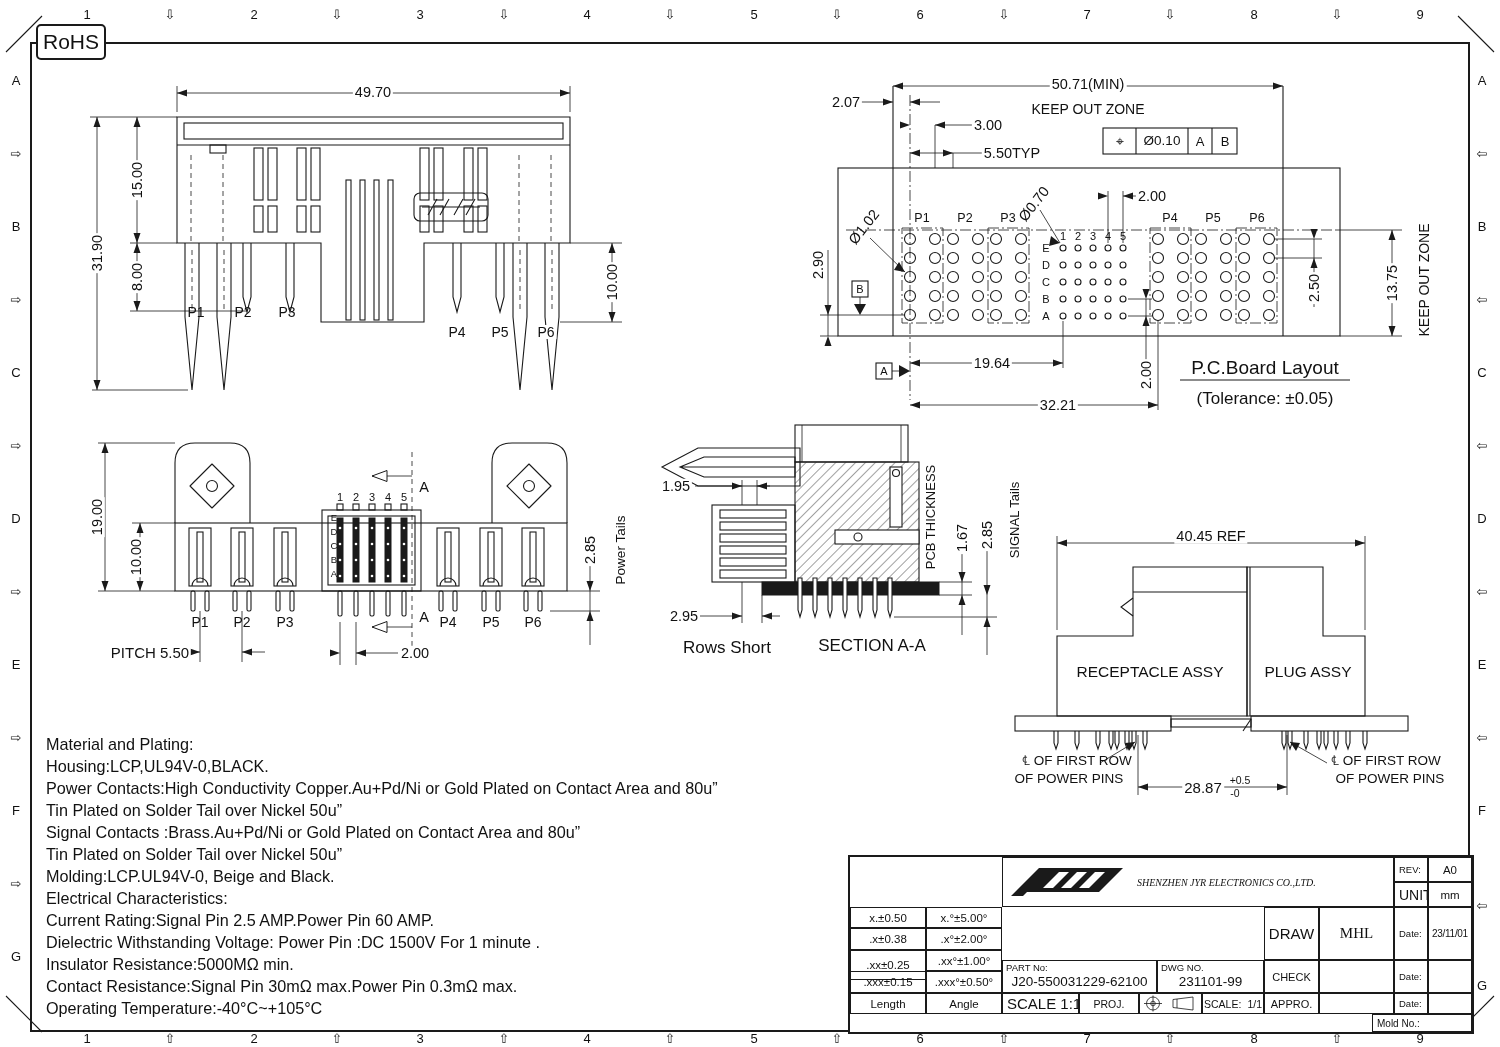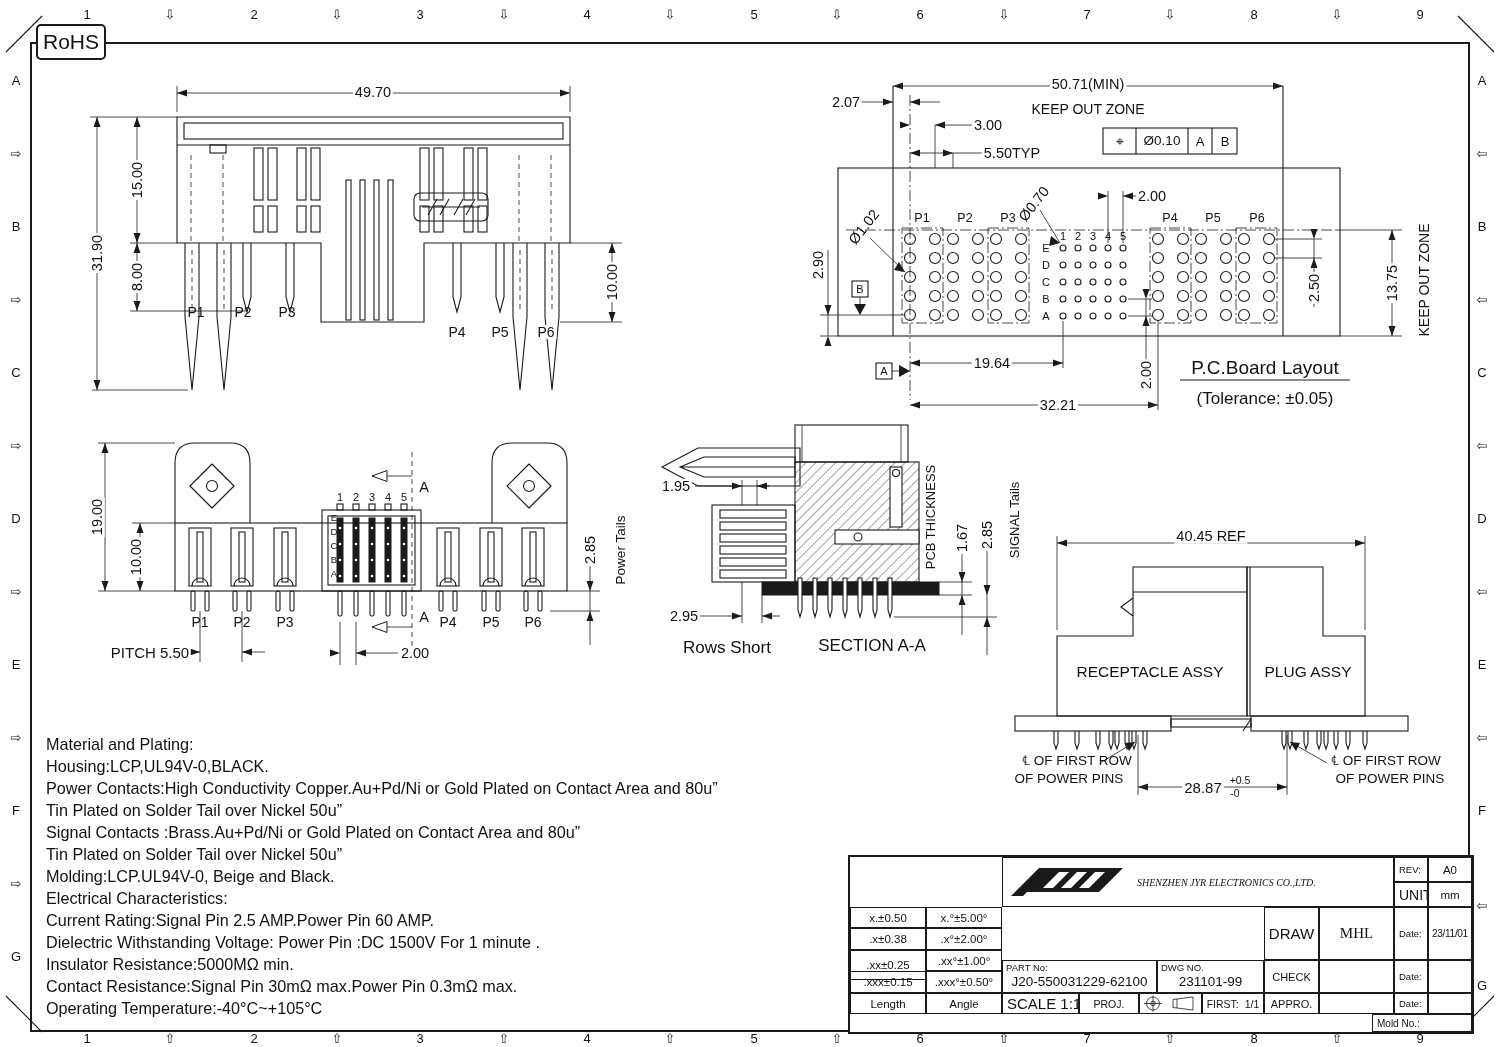--- a/index.html
+++ b/index.html
@@ -653,21 +653,21 @@
     <div class="tc" style="left:229px;top:136px;width:60px;height:21px;font-size:10.5px">PROJ.</div>
     <div class="tc" style="left:289px;top:136px;width:63px;height:21px">
       <svg style="position:static;width:56px;height:17px" viewBox="0 0 56 17">
         <circle class="thin" cx="10" cy="8.5" r="6.5"></circle>
           <circle class="thin" cx="10" cy="8.5" r="2.3"></circle>
         <path class="thin" d="M1,8.5 H19 M10,0.5 V16.5"></path>
         <path class="thin" d="M30,4.5 L50,2 V15 L30,12.5 Z M34,4 V13"></path>
       </svg>
     </div>
     <div class="tc" style="left:352px;top:136px;width:62px;height:21px;font-size:10.5px;gap:6px">
-      <span>FIRST:</span>
+      <span>SCALE:</span>
       <span>1/1</span>
     </div>
     <div class="tc" style="left:414px;top:136px;width:55px;height:21px;font-size:11px">APPRO.</div>
     <div class="tc" style="left:469px;top:136px;width:75px;height:21px"></div>
     <div class="tc tl" style="left:544px;top:136px;width:34px;height:21px;font-size:9.5px">Date:</div>
     <div class="tc" style="left:578px;top:136px;width:44px;height:21px"></div>
 
     <div class="tc tl" style="left:522px;top:157px;width:100px;height:18px;font-size:10px">Mold No.:</div>
   </div>
 

